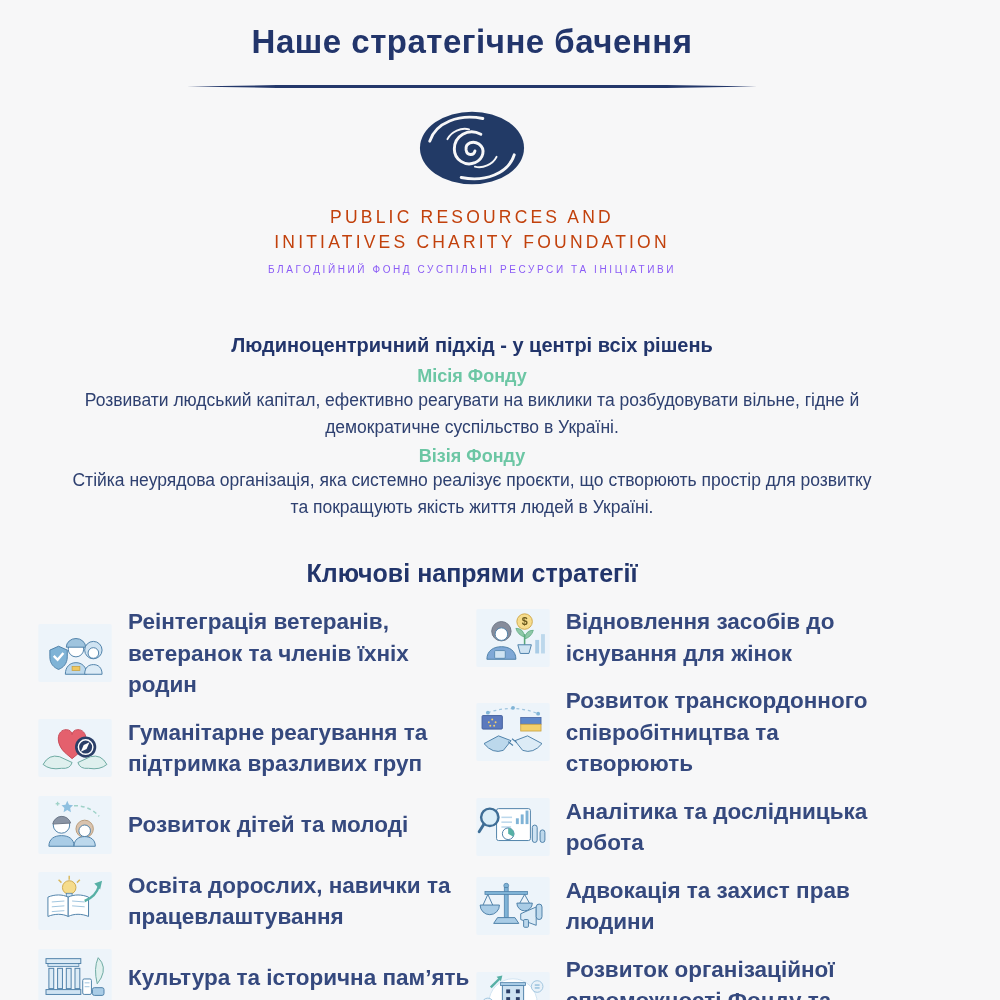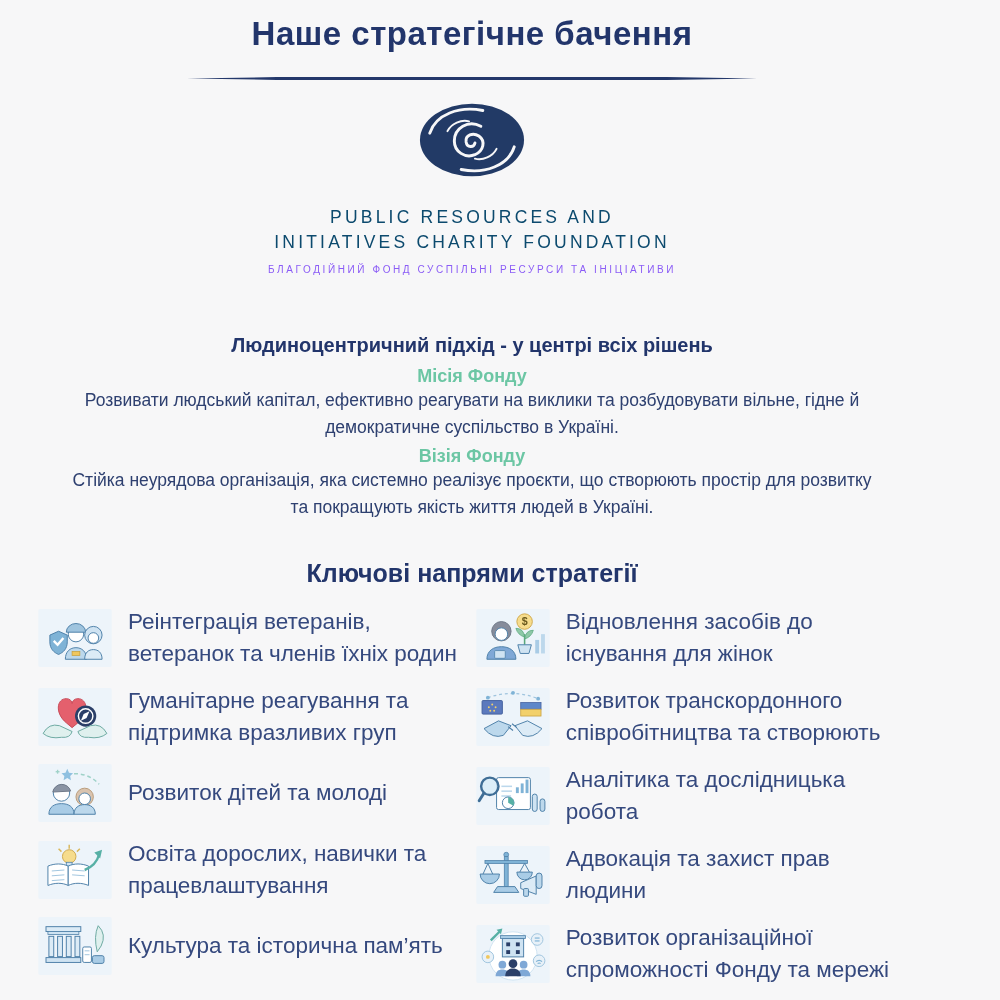--- a/index.html
+++ b/index.html
@@ -3,33 +3,33 @@
 <meta charset="utf-8">
 <style>
   * { margin:0; padding:0; box-sizing:border-box; }
   html,body { width:1000px; height:1000px; }
   body {
     background:#f7f7f8;
     font-family:"Liberation Sans", sans-serif;
     color:#2e4070;
     overflow:hidden;
   }
-  .page { width:944px; height:1000px; padding-top:16px; }
+  .page { width:944px; height:1000px; padding-top:24px; }
 
   .title {
     text-align:center;
     font-size:33px; font-weight:bold; color:#22356b;
     letter-spacing:0.5px; line-height:36px;
   }
   .divider-wrap { width:570px; margin:16px auto 0; height:7px; }
 
   .logo-block { margin-top:26px; text-align:center; }
   .logo-name {
-    margin-top:22px;
-    font-size:17.5px; letter-spacing:3.2px; color:#0c4a6e;
+    margin-top:14px;
+    font-size:17.5px; letter-spacing:3.2px; color:#c2410c;
     line-height:25px;
   }
   .logo-sub {
     margin-top:7px;
     font-size:10px; letter-spacing:2.6px; color:#8b5cf6;
     line-height:16px;
   }
 
   .approach {
     margin-top:51px; text-align:center;
@@ -50,21 +50,21 @@
   }
 
   .grid { display:flex; margin-top:16px; padding:0 38px; }
   .col { display:flex; flex-direction:column; gap:16px; }
   .col-left  { width:466px; }
   .col-right { width:458px; }
   .item { display:flex; align-items:center; gap:16px; }
   .tile { width:74px; height:58px; flex:none; }
   .tile svg { display:block; }
   .item-label {
-    font-size:22.5px; color:#35497e; line-height:31.5px;
+    font-size:22.5px; color:#35497e; line-height:31.5px;font-weight:bold;
   }
 </style>
 </head>
 <body>
 
 <div class="page">
 
   <div class="title">Наше стратегічне бачення</div>
 
   <div class="divider-wrap">

